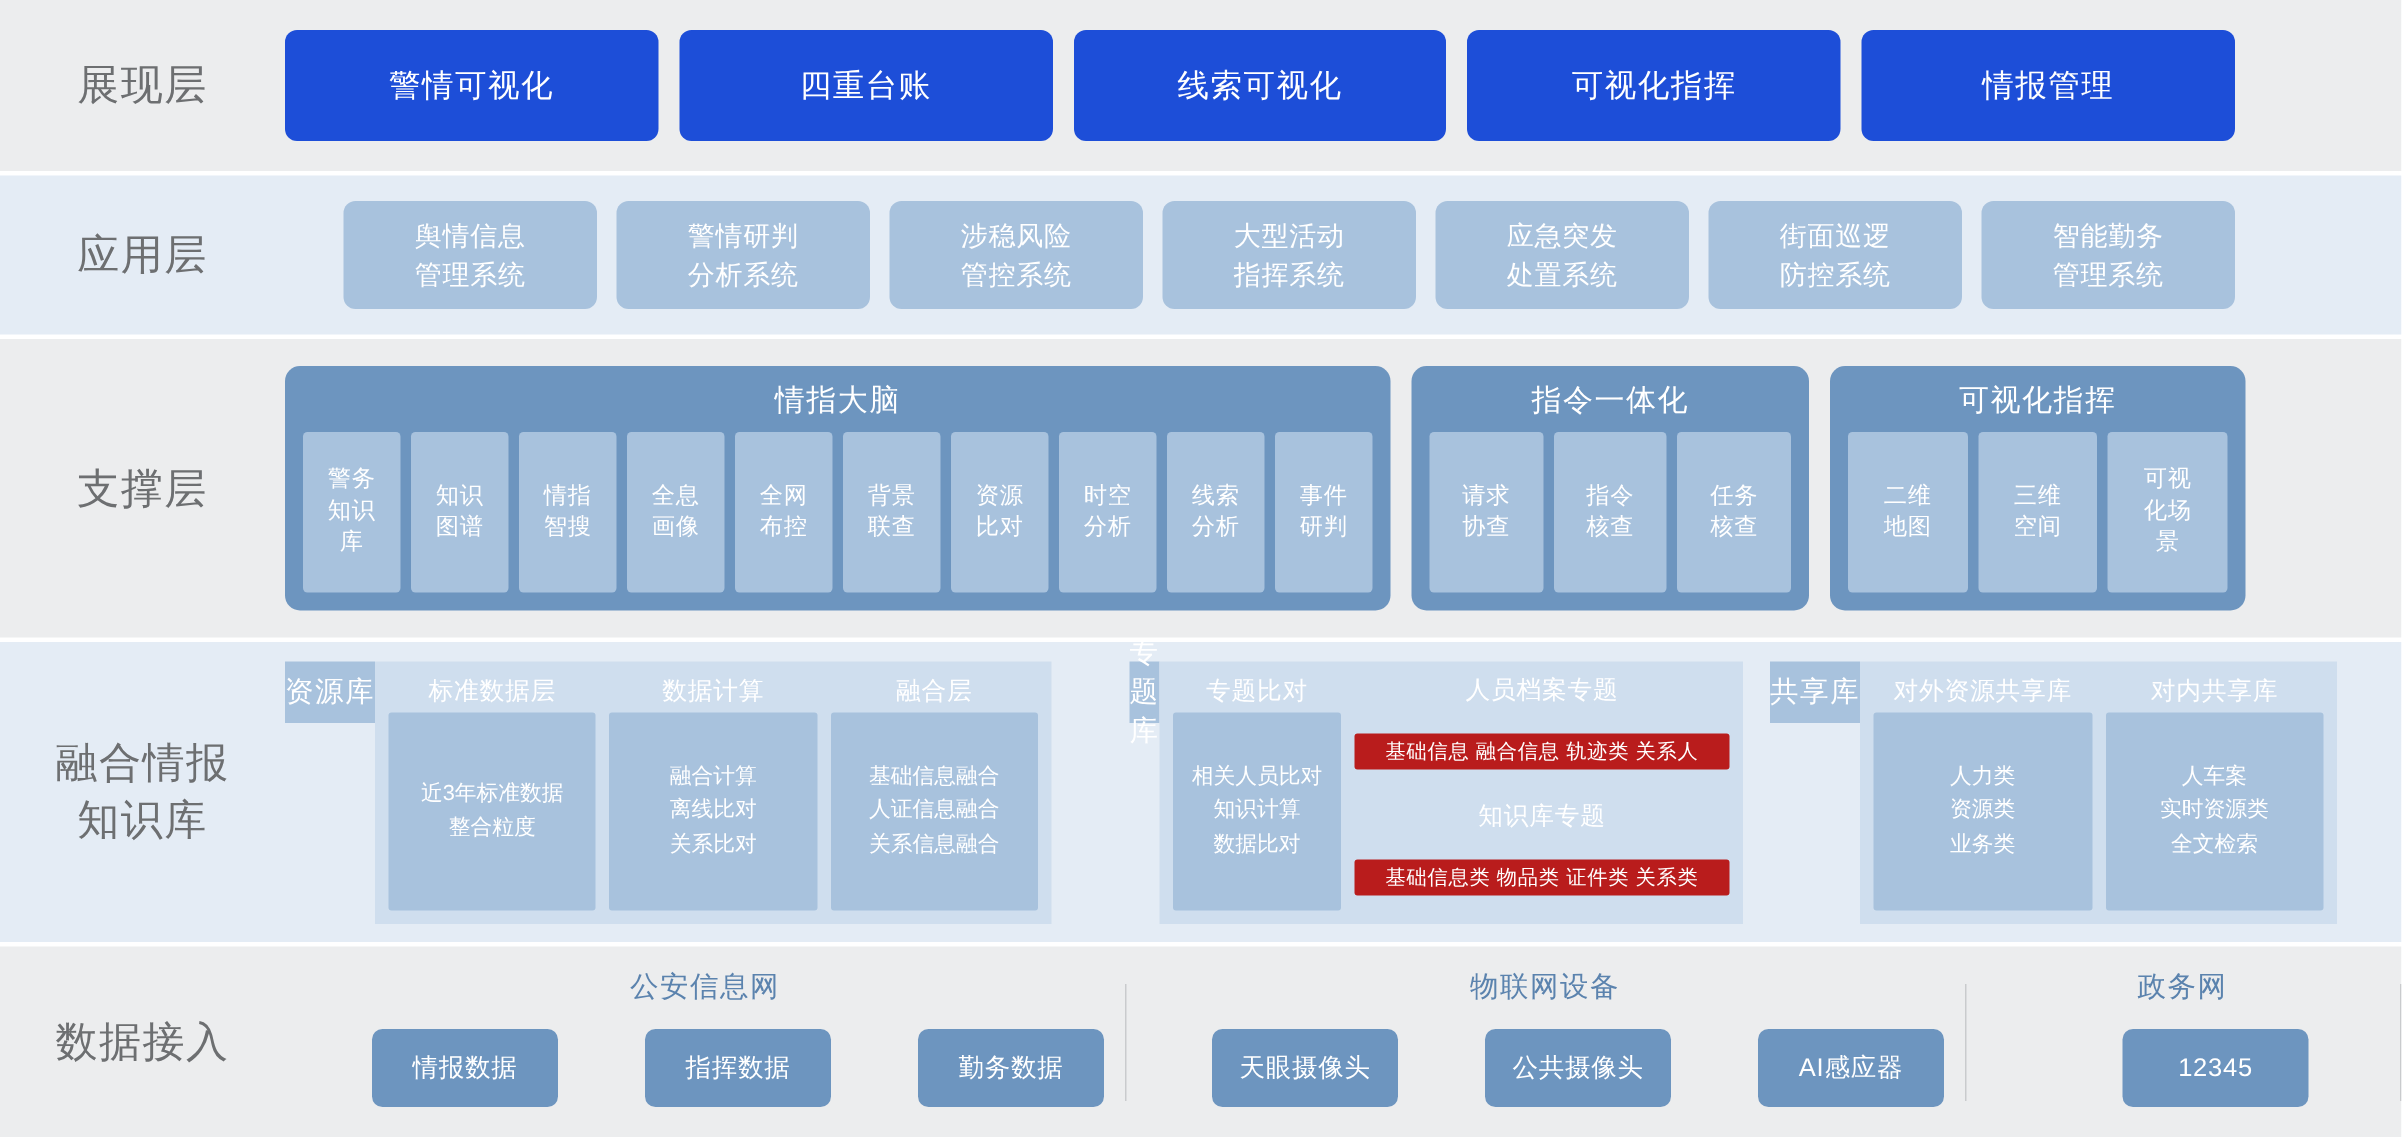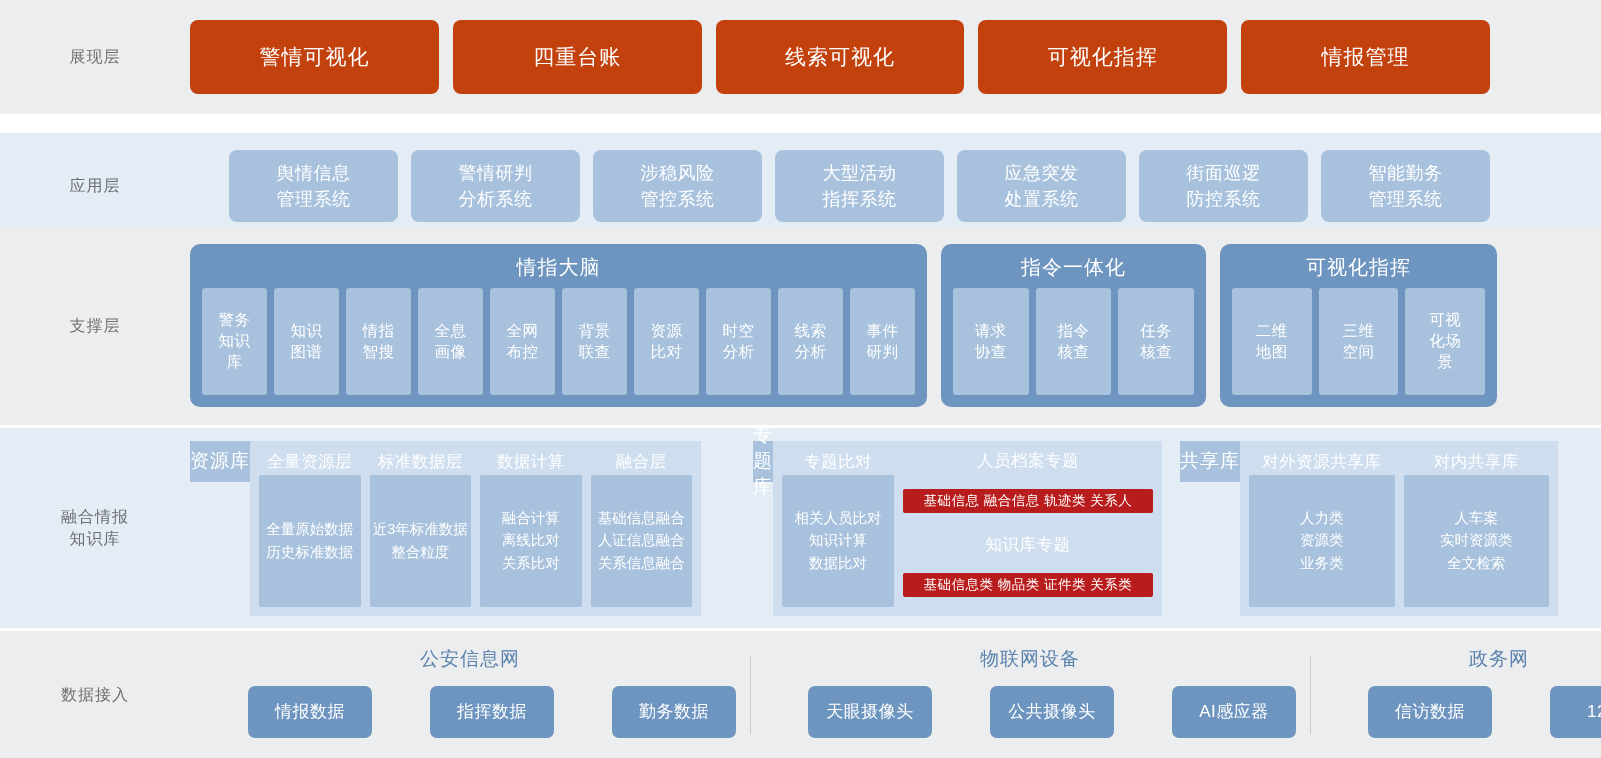--- a/index.html
+++ b/index.html
@@ -13,41 +13,41 @@
 
   
   .band { position: absolute; left: 0; width: 1601px; display: flex; align-items: center; }
   .band.gray { background: #ecedee; }
   .band.blue { background: #e4ecf5; }
 
   .band-label {
     width: 190px; flex: 0 0 190px;
     text-align: center;
     color: #6d6f71;
-    font-size: 16px;
+    font-size: 28px;
     line-height: 1.35;
     letter-spacing: 1px;
     user-select: none;
   }
   .band-body { flex: 1 1 auto; height: 100%; display: flex; align-items: center; }
 
   
   .b1 { top: 0; height: 114px; }
   .b1 .band-body { gap: 14px; padding-right: 111px; }
   .pill-top {
     flex: 1 1 0;
     height: 74px;
-    background: #c2410c;
+    background: #1d4ed8;
     border-radius: 8px;
     display: flex; align-items: center; justify-content: center;
     color: #ffffff; font-size: 21px; letter-spacing: 1px;
   }
 
   
-  .b2 { top: 133px; height: 106px; }
+  .b2 { top: 117px; height: 106px; }
   .b2 .band-body { gap: 13px; padding-right: 111px; margin-left: 39px; }
   .pill-app {
     flex: 1 1 0;
     height: 72px;
     background: #a8c2dd;
     border-radius: 8px;
     display: flex; flex-direction: column; align-items: center; justify-content: center;
     color: #ffffff; font-size: 18px; line-height: 1.45; letter-spacing: .5px;
   }
 
@@ -281,27 +281,20 @@
     <div class="band-label">
       <div>融合情报</div>
       <div>知识库</div>
     </div>
     <div class="band-body">
 
       <div class="repo r-res">
         <div class="repo-head">资源库</div>
         <div class="repo-body">
           <div class="col">
-            <div class="col-title">全量资源层</div>
-            <div class="col-box">
-              <span>全量原始数据</span>
-              <span>历史标准数据</span>
-            </div>
-          </div>
-          <div class="col">
             <div class="col-title">标准数据层</div>
             <div class="col-box">
               <span>近3年标准数据</span>
               <span>整合粒度</span>
             </div>
           </div>
           <div class="col">
             <div class="col-title">数据计算</div>
             <div class="col-box">
               <span>融合计算</span>
@@ -383,21 +376,20 @@
         <div class="net-pills">
           <div class="pill-data">天眼摄像头</div>
           <div class="pill-data">公共摄像头</div>
           <div class="pill-data">AI感应器</div>
         </div>
       </div>
 
       <div class="netgroup ng-gov">
         <div class="net-title">政务网</div>
         <div class="net-pills">
-          <div class="pill-data">信访数据</div>
           <div class="pill-data">12345</div>
         </div>
       </div>
 
       <div class="netgroup ng-net">
         <div class="net-title">互联网</div>
         <div class="net-pills">
           <div class="pill-data">人员情报</div>
         </div>
       </div>

